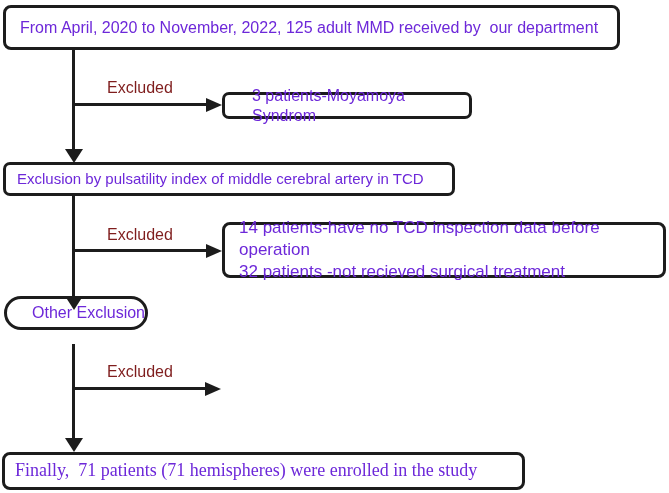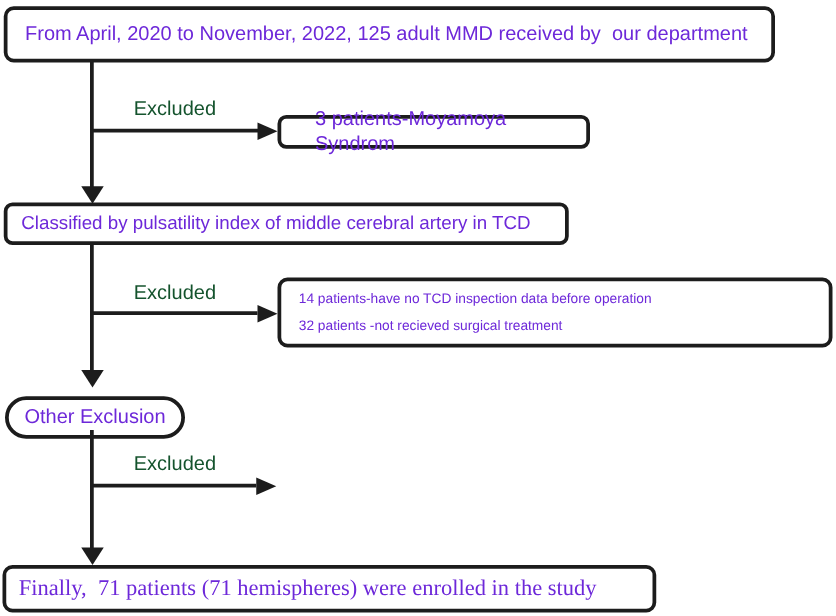--- a/index.html
+++ b/index.html
@@ -47,32 +47,32 @@
   .arrow-right {
     position: absolute;
     width: 0; height: 0;
     border-top: 7px solid transparent;
     border-bottom: 7px solid transparent;
     border-left: 16px solid #1c1c1c;
   }
   .edge-label {
     position: absolute;
     font-size: 16px;
-    color: #14532d;
+    color: #7f1d1d;
     white-space: pre;
   }
 
   
   #box-recruitment { left: 3px;   top: 5px;   width: 617px; height: 45px; padding-left: 14px; }
   #box-moyamoya    { left: 222px; top: 92px;  width: 250px; height: 27px; padding-left: 27px; border-radius: 7px; }
   #box-classified  { left: 3px;   top: 162px; width: 452px; height: 34px; padding-left: 11px; border-radius: 7px; }
   #box-classified .box-text { font-size: 15px; }
   #box-tcd         { left: 222px; top: 222px; width: 444px; height: 56px; padding-left: 14px; flex-direction: column; align-items: flex-start; justify-content: center; }
-  #box-tcd .box-text { font-size: 11px; line-height: 22px; }
-  #box-other       { left: 4px;   top: 317px; width: 144px; height: 34px; justify-content: center; border-radius: 17px; }
+  #box-tcd .box-text { font-size: 17px; line-height: 22px; }
+  #box-other       { left: 4px;   top: 296px; width: 144px; height: 34px; justify-content: flex-end; border-radius: 17px; }
   #box-edms        { left: 221px; top: 373px; width: 275px; height: 31px; padding-left: 12px; border-radius: 7px; }
   #box-final       { left: 2px;   top: 452px; width: 523px; height: 38px; padding-left: 10px; }
   #box-final .box-text { font-size: 18px; font-family: Liberation Serif, serif; }
 
   
   #v1 { left: 72px; top: 49px;  height: 101px; }
   #a1 { left: 65px; top: 149px; }
   #h1 { left: 72px; top: 103px; width: 136px; }
   #ar1 { left: 206px; top: 98px; }
   #lbl1 { left: 107px; top: 79px; }
@@ -92,21 +92,21 @@
 </head>
 <body>
 
 <div class="canvas">
 
   <div class="box" id="box-recruitment">
     <span class="box-text">From April, 2020 to November, 2022, 125 adult MMD received by  our department</span>
   </div>
 
   <div class="box" id="box-classified">
-    <span class="box-text">Classified by pulsatility index of middle cerebral artery in TCD</span>
+    <span class="box-text">Exclusion by pulsatility index of middle cerebral artery in TCD</span>
   </div>
 
   <div class="box" id="box-other">
     <span class="box-text">Other Exclusion</span>
   </div>
 
   <div class="box" id="box-final">
     <span class="box-text">Finally,  71 patients (71 hemispheres) were enrolled in the study</span>
   </div>
 

